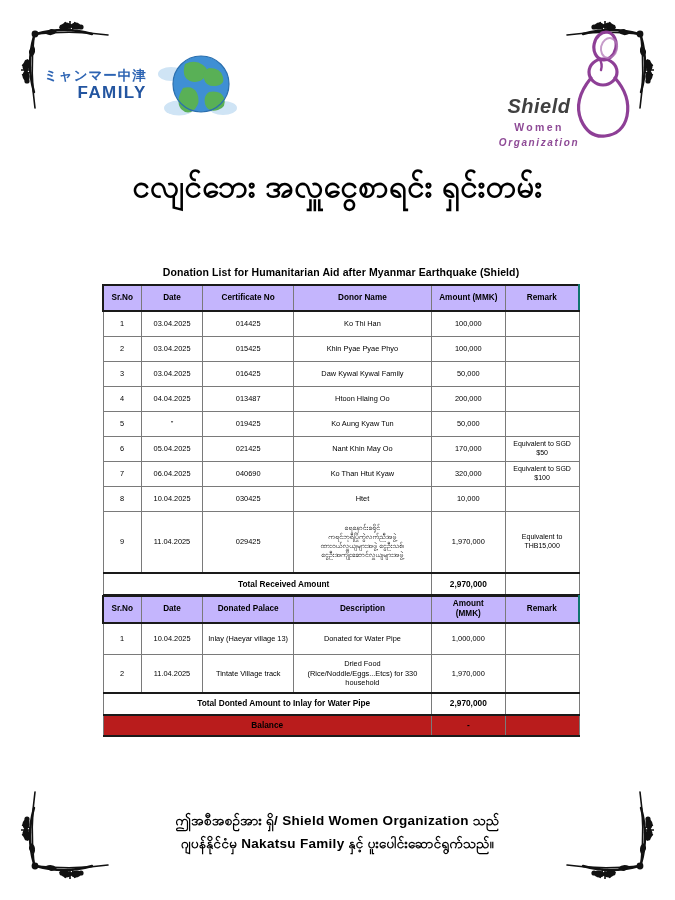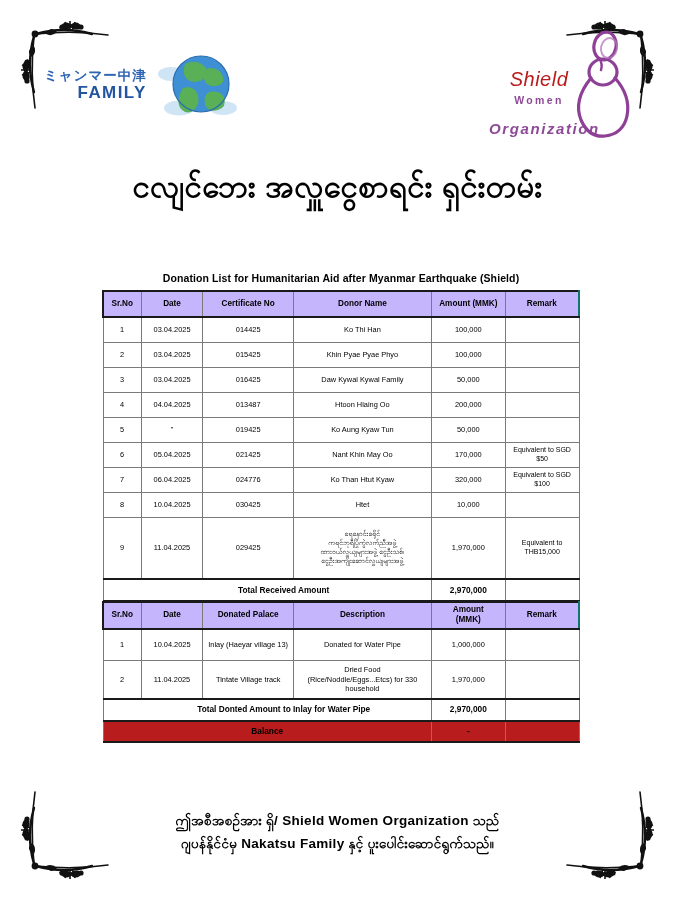--- a/index.html
+++ b/index.html
@@ -66,57 +66,58 @@
     position: absolute;
     left: 0;
     top: 38px;
     width: 100px;
     text-align: center;
     color: #8b3b8f;
   }
   .shield-name {
     font-size: 20px;
     font-style: italic;
-    font-weight: 400;
-    color: #b91c1c;
+    font-weight: 700;
+    color: #404040;
     letter-spacing: .5px;
+    margin-top: 27px;
   }
   .shield-sub1 {
     font-size: 10.5px;
     font-weight: 700;
     letter-spacing: 2.4px;
     color: #8e4a96;
     margin-top: 3px;
   }
   .shield-sub2 {
-    font-size: 15px;
+    font-size: 10px;
     font-weight: 700;
     letter-spacing: 1.6px;
     color: #8e4a96;
     font-style: italic;
-    margin-top: 14px;
+    margin-top: 4px;
   }
   .shield-figure { position: absolute; right: 4px; top: 0; }
 
   
   .doc-title {
     text-align: center;
     font-size: 31px;
     font-weight: 700;
     color: #000;
     margin-top: 18px;
     letter-spacing: .5px;
     line-height: 1.35;
   }
 
   
   .table-block {
     position: absolute;
     left: 102px;
-    top: 272px;
+    top: 266px;
     width: 478px;
   }
   .table-caption {
     text-align: center;
     font-size: 10.5px;
     font-weight: 700;
     color: #000;
     margin-bottom: 6px;
     letter-spacing: .1px;
   }
@@ -424,21 +425,21 @@
         <td class="srno edge-l">6</td>
         <td>05.04.2025</td>
         <td>021425</td>
         <td class="donor">Nant Khin May Oo</td>
         <td class="amount">170,000</td>
         <td class="remark edge-r">Equivalent to SGD $50</td>
       </tr>
       <tr class="data">
         <td class="srno edge-l">7</td>
         <td>06.04.2025</td>
-        <td>024776</td>
+        <td>040690</td>
         <td class="donor">Ko Than Htut Kyaw</td>
         <td class="amount">320,000</td>
         <td class="remark edge-r">Equivalent to SGD $100</td>
       </tr>
       <tr class="data">
         <td class="srno edge-l">8</td>
         <td>10.04.2025</td>
         <td>030425</td>
         <td class="donor">Htet</td>
         <td class="amount">10,000</td>

